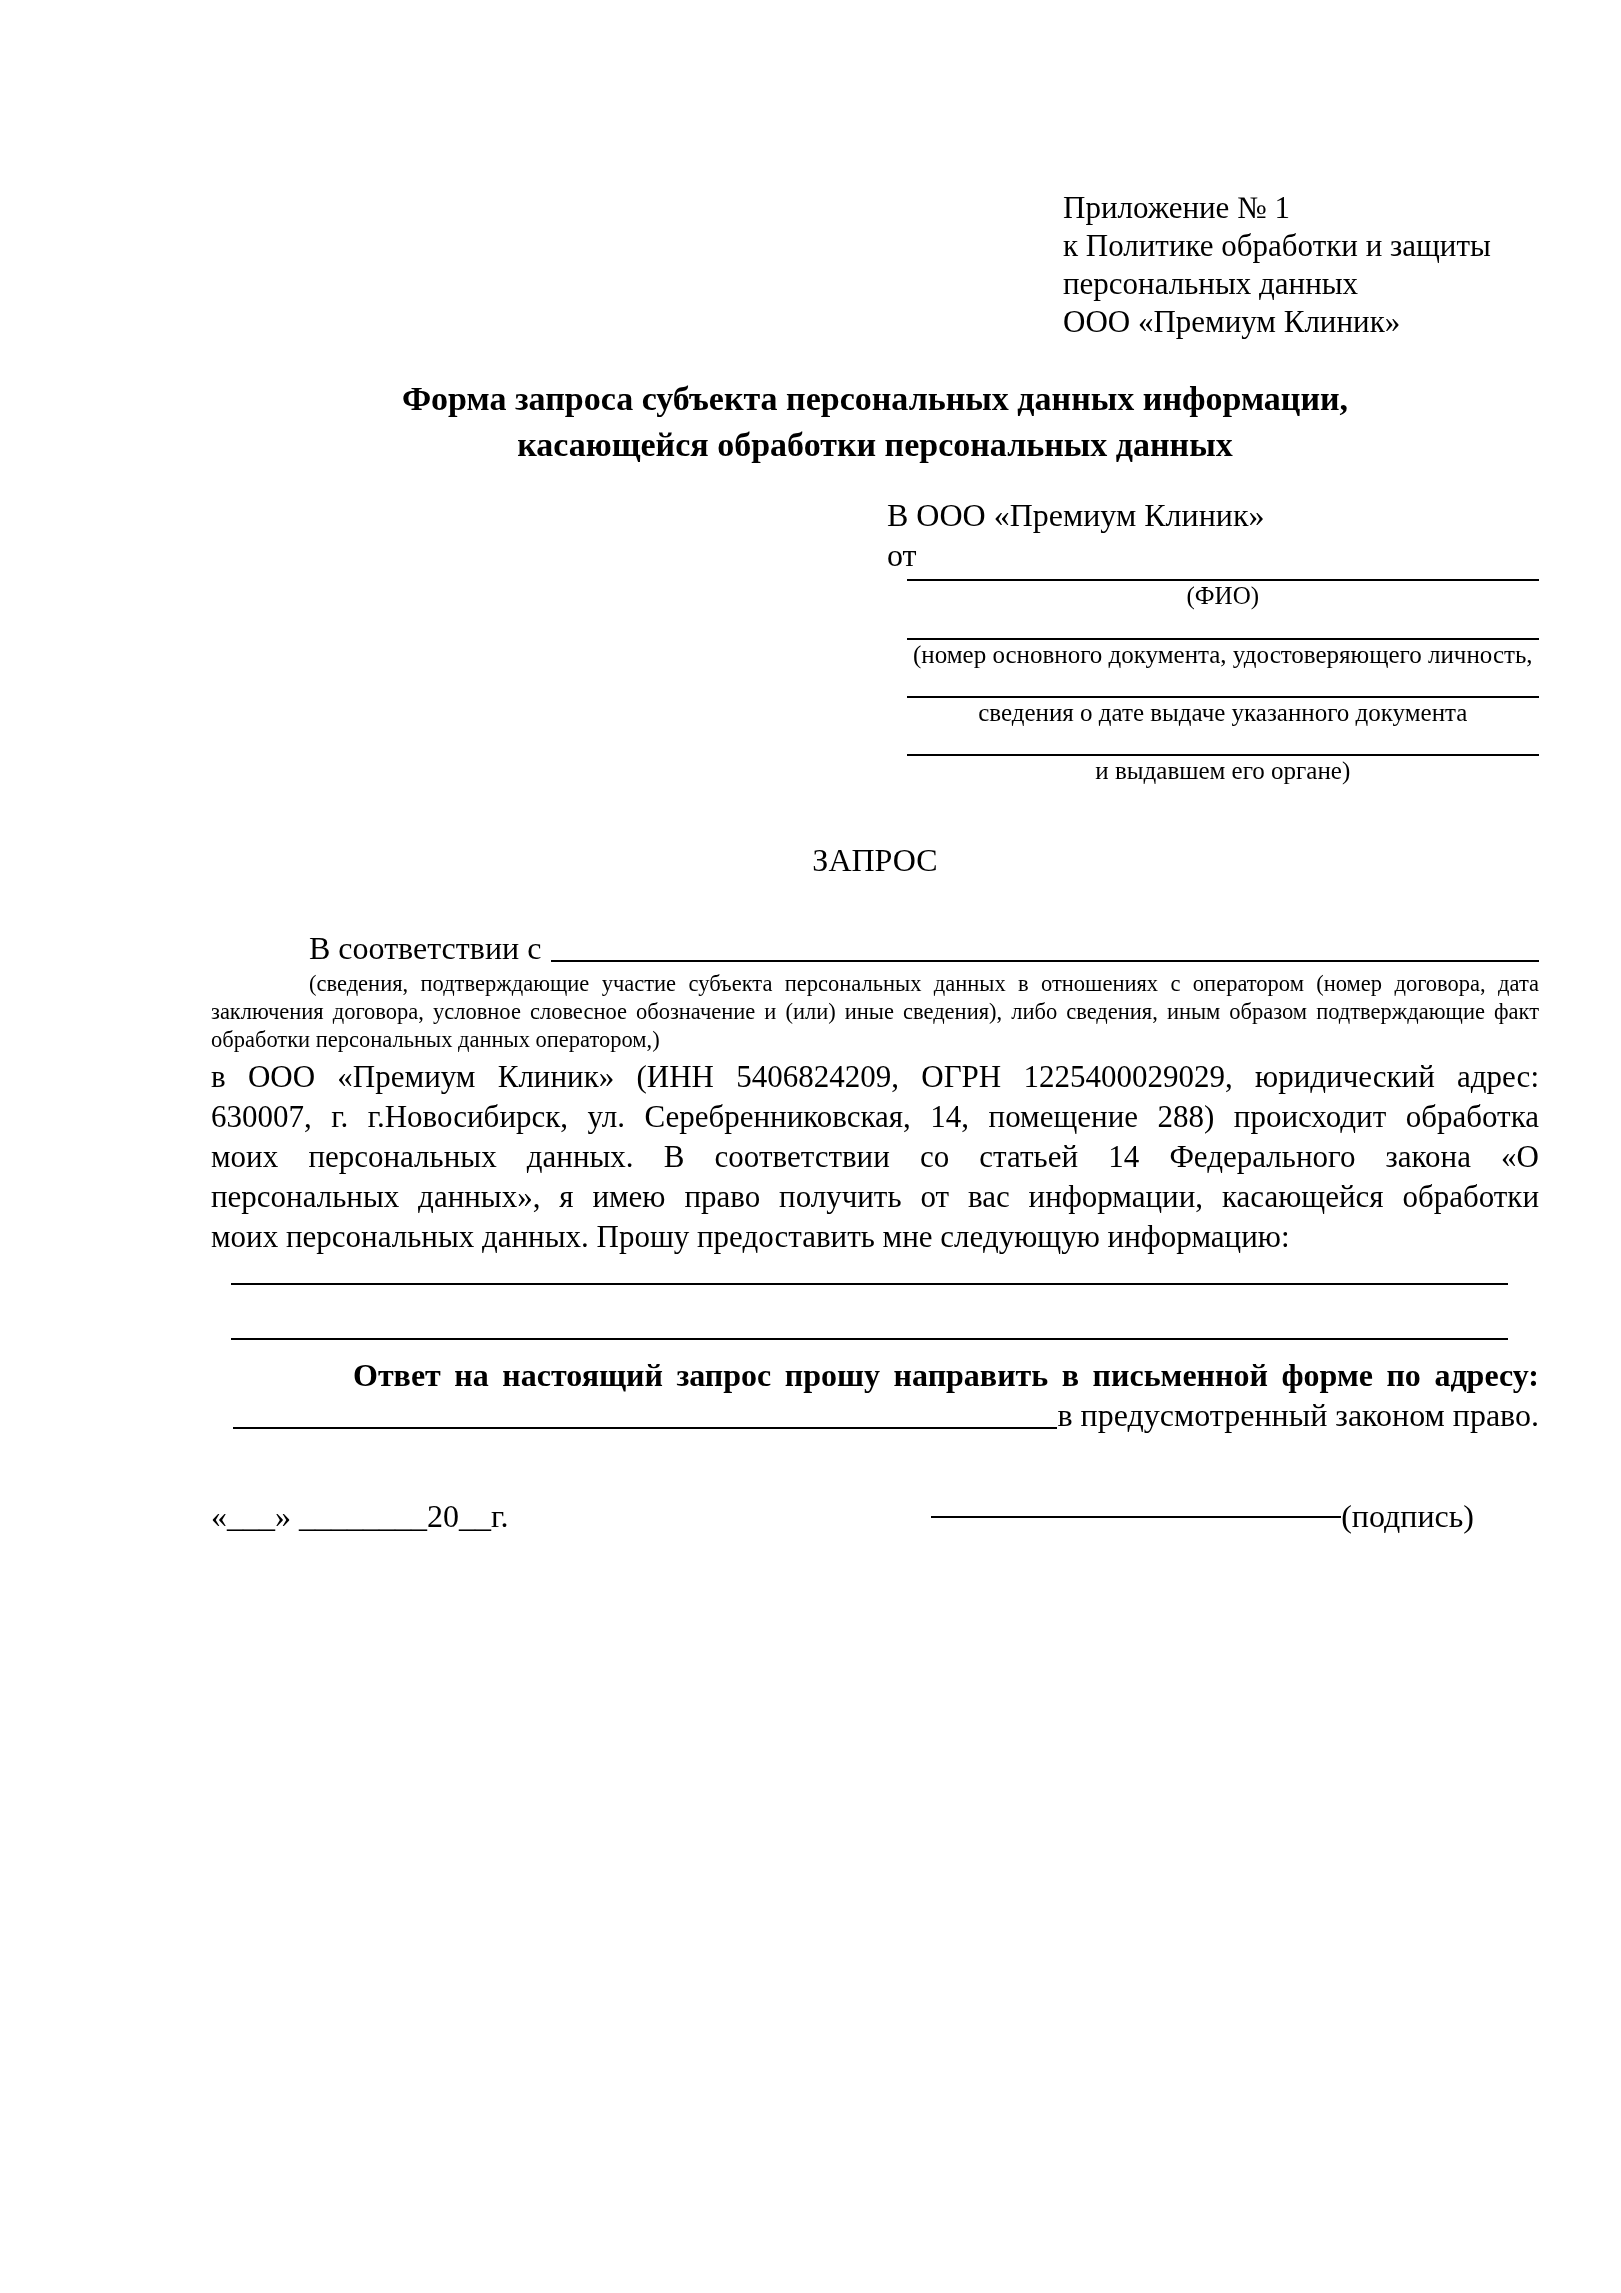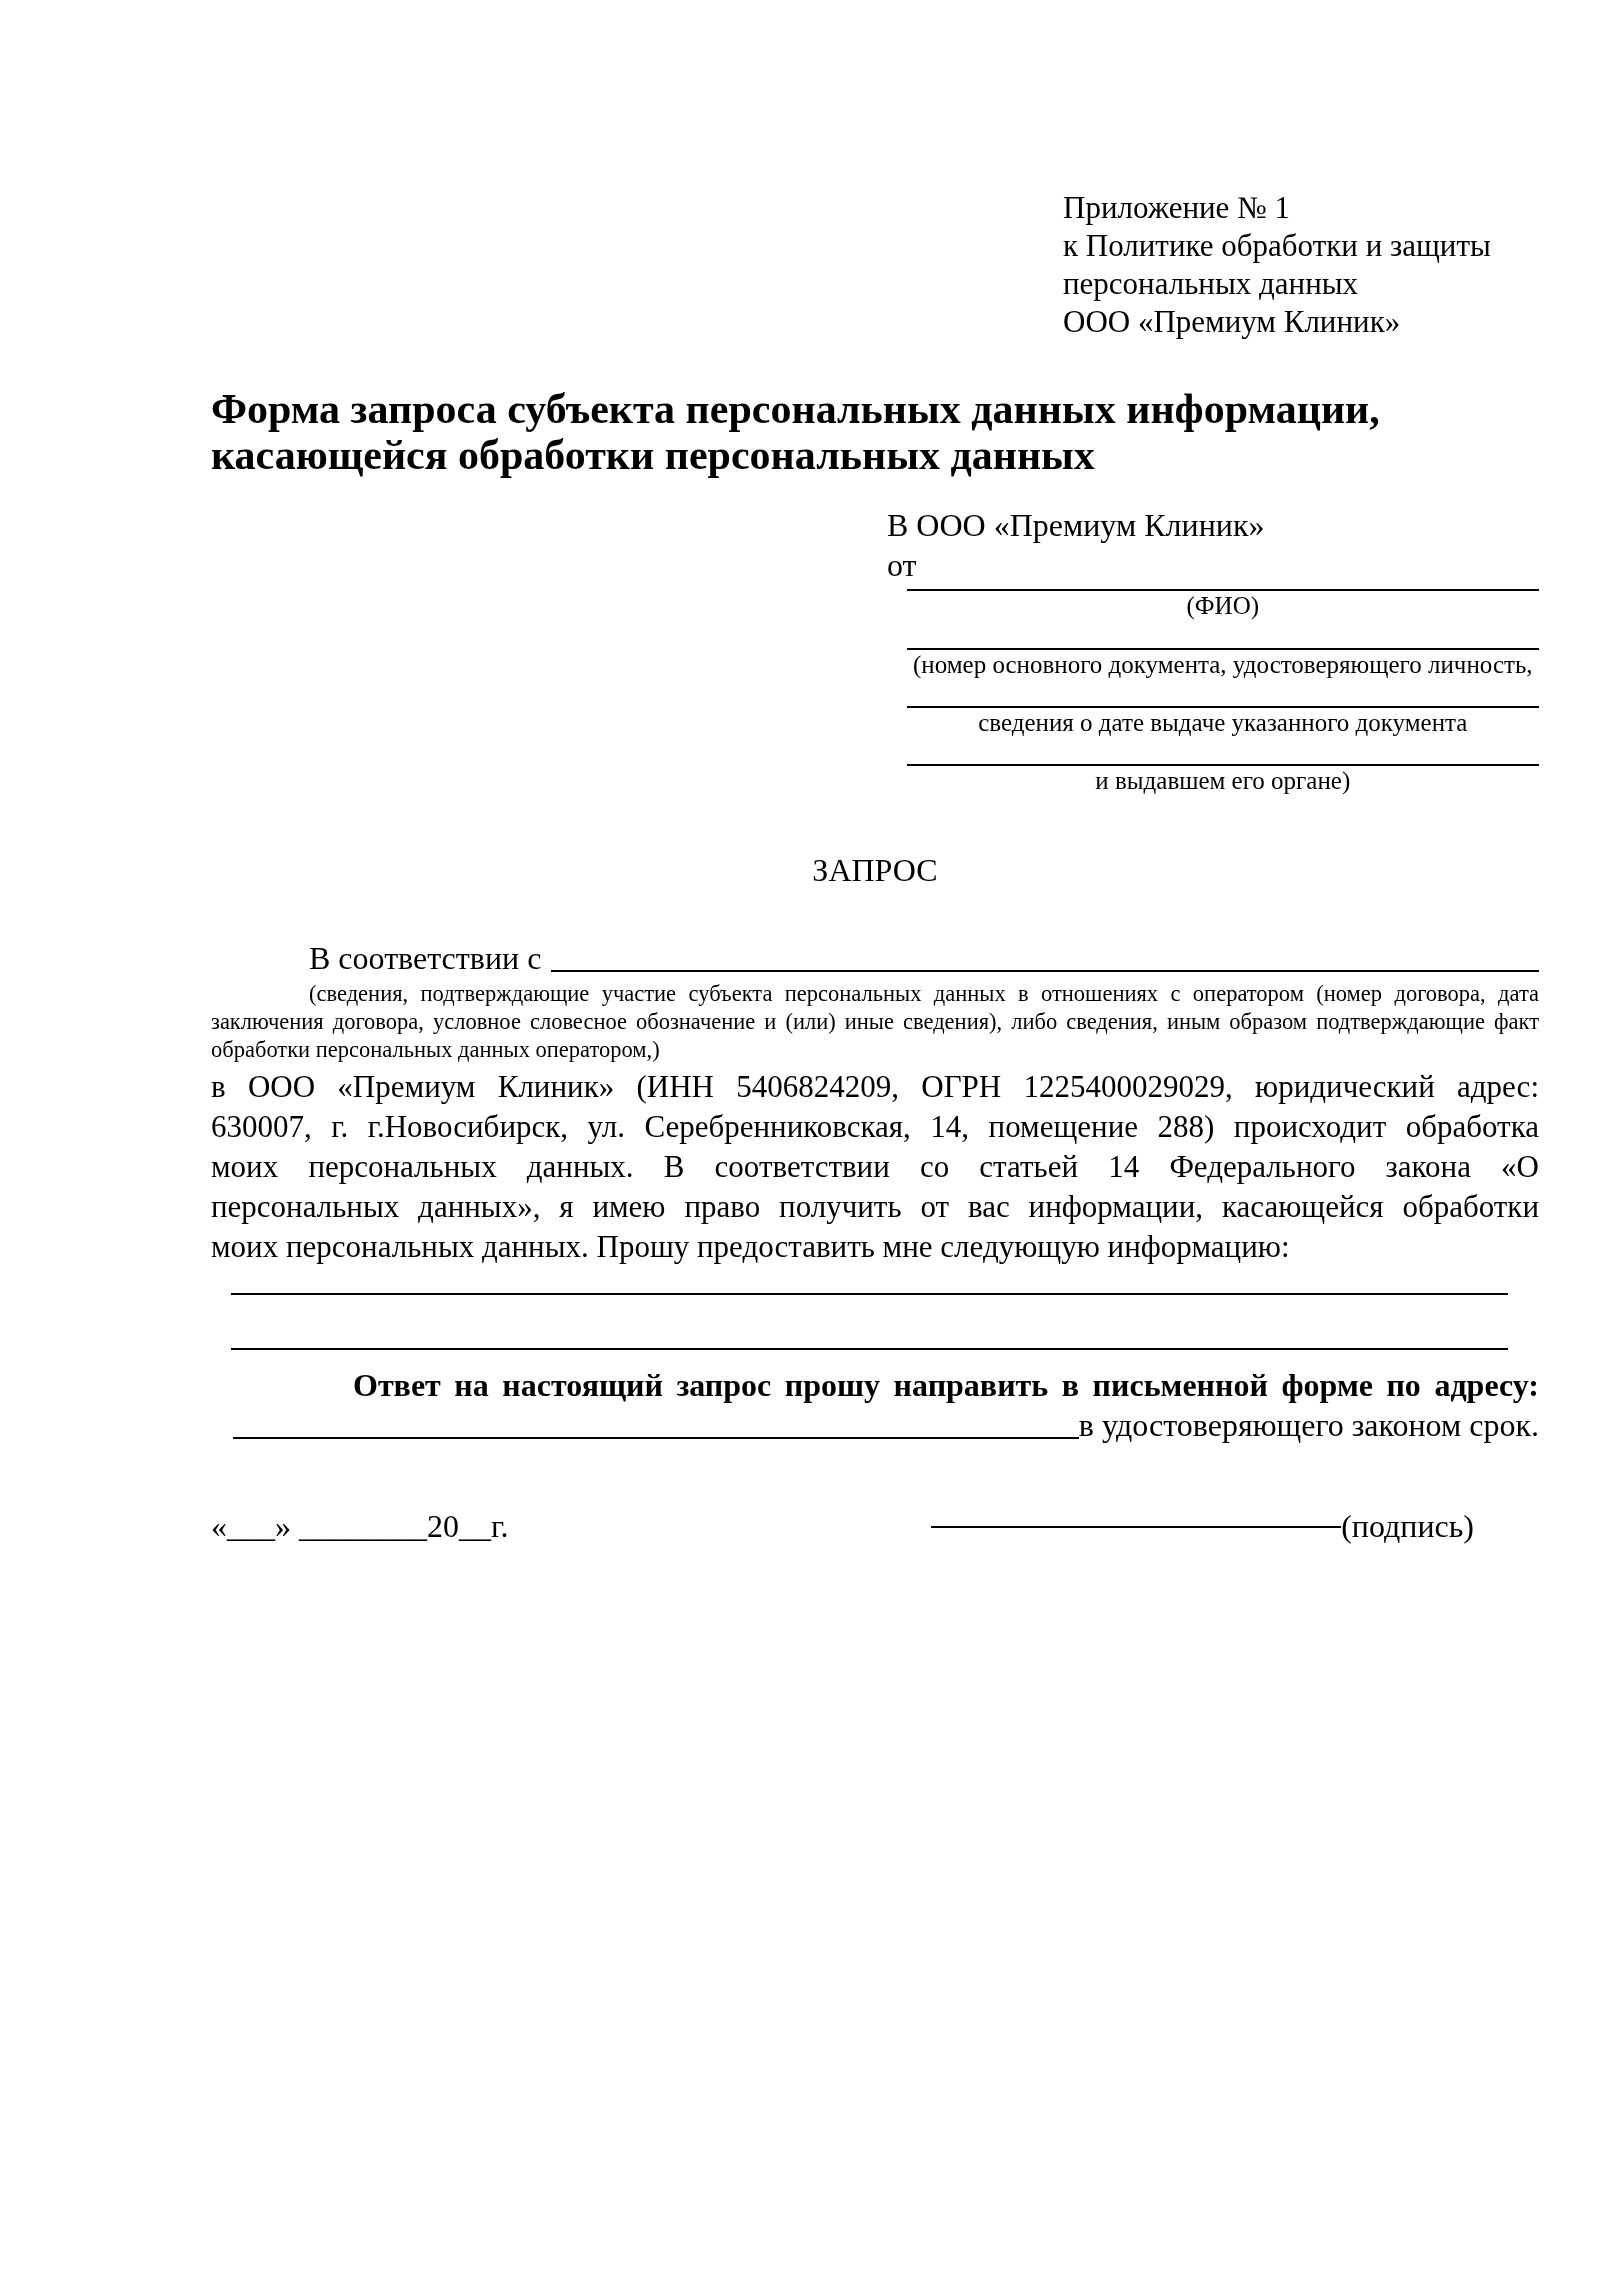--- a/index.html
+++ b/index.html
@@ -10,21 +10,21 @@
     background:#ffffff; color:#000000;
     font-family:"Liberation Serif", serif;
     overflow:hidden;
   }
   .content { position:absolute; left:211px; right:82px; top:189px; }
 
   
   .appendix { margin-left:852px; font-size:31px; line-height:38px; }
 
   
-  .doc-title { margin-top:45px; font-weight:bold; font-size:42px; line-height:46px; }
+  .doc-title { margin-top:35px; text-align:center; font-weight:bold; font-size:34px; line-height:46px; }
 
   
   .addressee { width:652px; margin-left:auto; margin-top:27.4px; font-size:32px; line-height:40px; }
   .form-field .field-line { margin-left:19.6px; height:5.9px; border-bottom:2.9px solid #000; }
   .form-field .field-caption { padding-left:19.6px; text-align:center; font-size:25px; line-height:29px; }
   .form-field + .form-field { margin-top:23.5px; }
 
   
   .request-heading { margin-top:55px; text-align:center; font-size:32px; line-height:40px; }
   .intro-row { margin-top:7.8px; display:flex; align-items:flex-end; font-size:32px; line-height:40px; }
@@ -110,21 +110,21 @@
       <div class="jl">персональных данных», я имею право получить от вас информации, касающейся обработки</div>
       <div>моих персональных данных. Прошу предоставить мне следующую информацию:</div>
     </div>
 
     <div class="blank-line bl1"></div>
     <div class="blank-line bl2"></div>
 
     <div class="resp1 jl">Ответ на настоящий запрос прошу направить в письменной форме по адресу:</div>
     <div class="resp2">
       <span class="fill"></span>
-      <span class="resp-tail">в удостоверяющего законом срок.</span>
+      <span class="resp-tail">в предусмотренный законом право.</span>
     </div>
 
     <div class="footer-row">
       <span>«___» ________20__г.</span>
       <span class="sig-group">
         <span class="sig-line"></span>
         <span>(подпись)</span>
       </span>
     </div>
 

